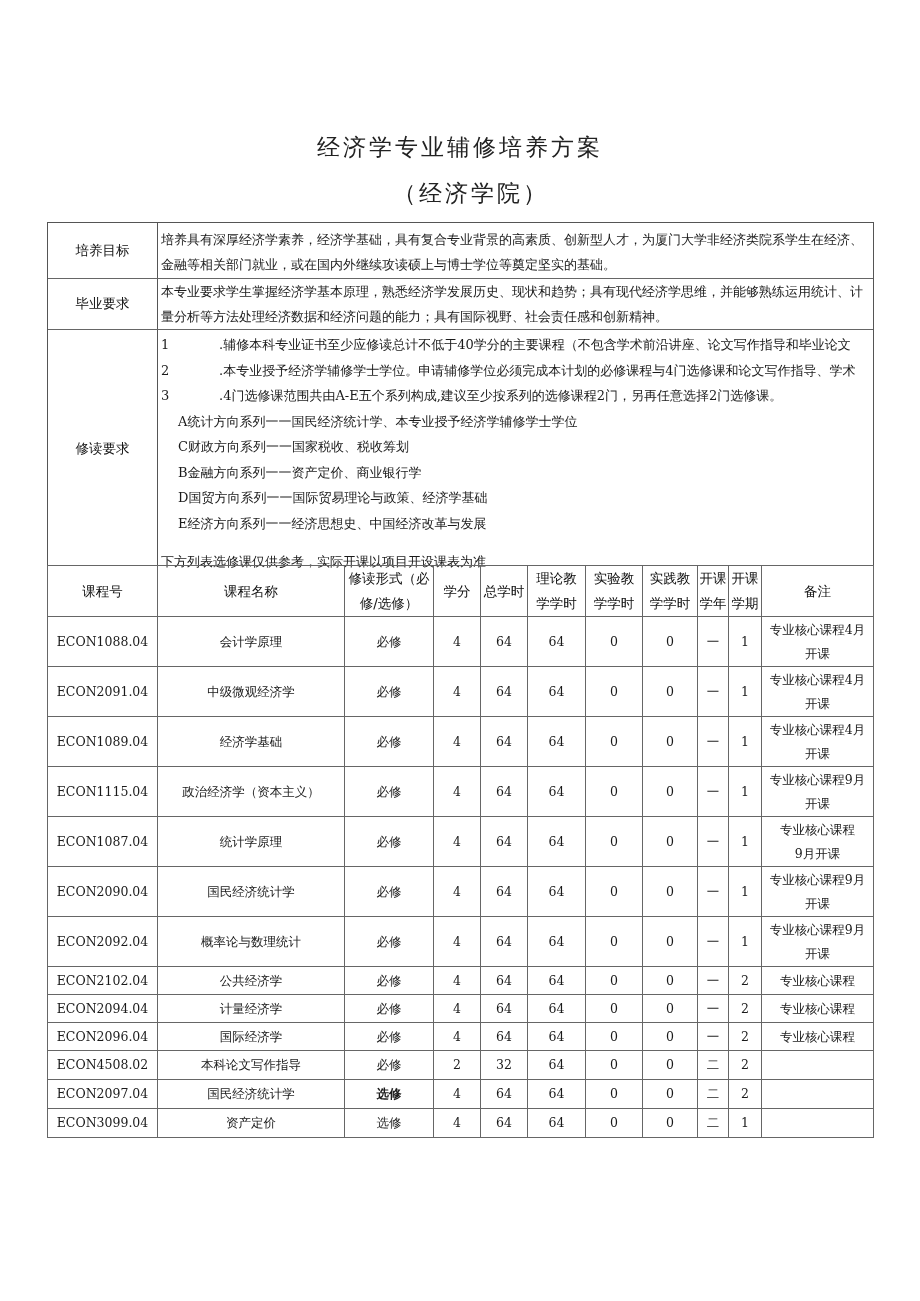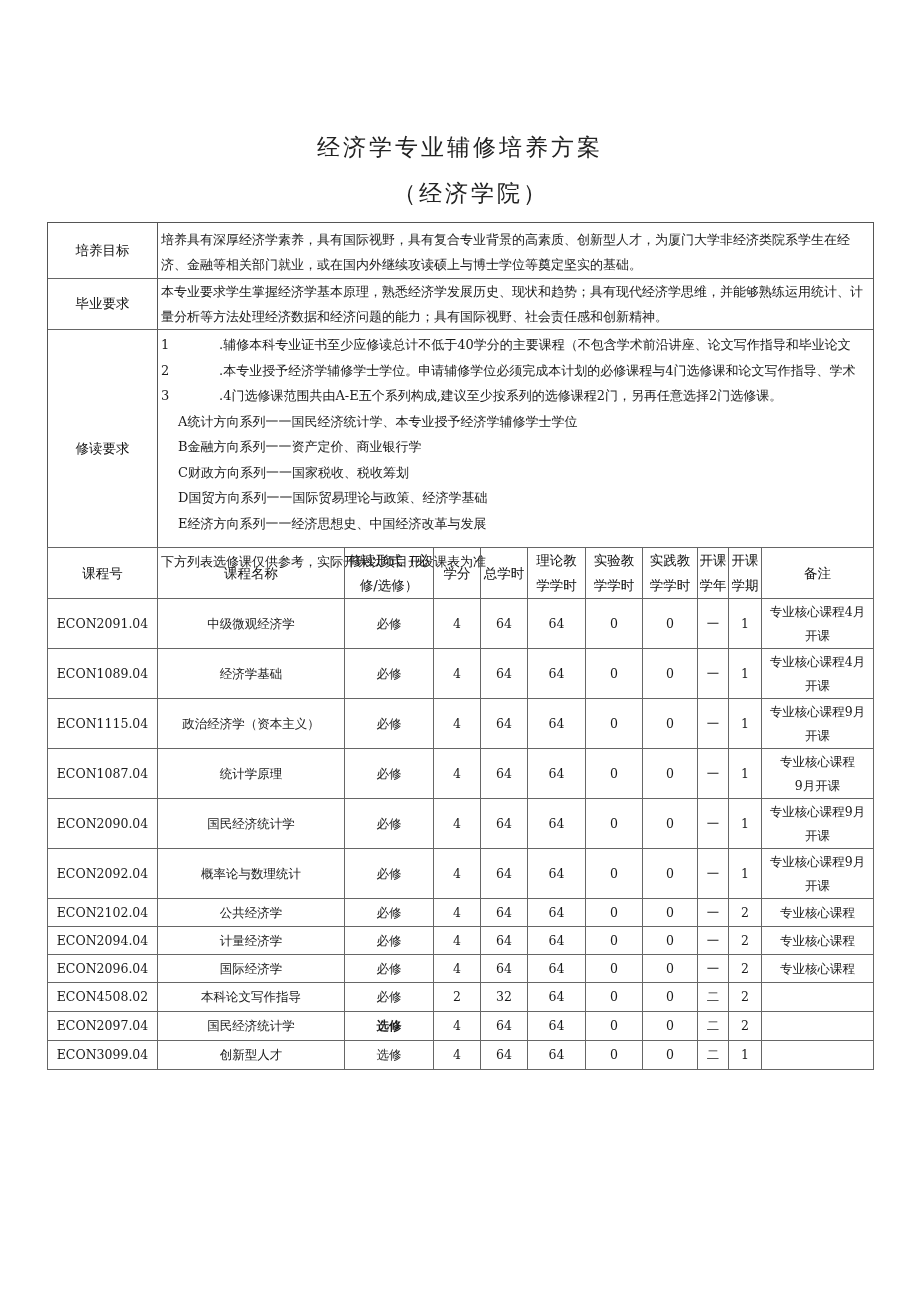--- a/index.html
+++ b/index.html
@@ -9,40 +9,40 @@
   .title.sub { top:178px; font-size:23px;margin-left:11px; }
   .frame { position:absolute; left:47px; top:222px; width:825px; border:1px solid #555; border-bottom:none; }
   .info-row { display:flex; border-bottom:1px solid #666; }
   .info-label { width:109px; border-right:1px solid #555; display:flex; align-items:center; justify-content:center; font-family:"DejaVu Sans", sans-serif; font-size:13.5px; color:#111; flex-shrink:0; }
   .info-body { flex:1; font-size:13px; line-height:25px; padding:4px 4px 3px 3px; }
   .req-body { flex:1; font-size:13px; line-height:25.5px; padding:2px 4px 0 3px; height:238px; overflow:hidden; position:relative; }
   .req-item { display:flex; }
   .req-num { width:58px; flex-shrink:0; }
   .series { padding-left:17px; }
   .note-cut { position:absolute; left:3px; top:224px; font-size:13px; line-height:16px; }
-  table.courses { position:absolute; left:47px; top:547px; width:826px; border-collapse:collapse; table-layout:fixed; }
+  table.courses { position:absolute; left:47px; top:565px; width:826px; border-collapse:collapse; table-layout:fixed; }
   table.courses th, table.courses td { border:1px solid #666; text-align:center; vertical-align:middle; padding:0; }
   table.courses th { font-family:"DejaVu Sans", sans-serif; font-weight:normal; font-size:13.5px; line-height:25px; height:50px; color:#111; }
   table.courses td { font-size:12.5px; line-height:24px; }
   tr.tall td { height:49px; }
   tr.short td { height:27px; }
   td.remark { font-size:12.5px; line-height:23px; }
   td.year { font-family:"DejaVu Sans", sans-serif; font-size:13px; }
   .bold { font-weight:bold; }
 </style>
 </head>
 <body>
 
 <div class="title main">经济学专业辅修培养方案</div>
 <div class="title sub">（经济学院）</div>
 
 <div class="frame">
   <div class="info-row" style="height:55px;">
     <div class="info-label">培养目标</div>
-    <div class="info-body">培养具有深厚经济学素养，具有国际视野，具有复合专业背景的高素质、创新型人才，为厦门大学非经济类院系学生在经济、金融等相关部门就业，或在国内外继续攻读硕上与博士学位等奠定坚实的基础。</div>
+    <div class="info-body">培养具有深厚经济学素养，经济学基础，具有复合专业背景的高素质、创新型人才，为厦门大学非经济类院系学生在经济、金融等相关部门就业，或在国内外继续攻读硕上与博士学位等奠定坚实的基础。</div>
   </div>
   <div class="info-row" style="height:50px;">
     <div class="info-label">毕业要求</div>
     <div class="info-body" style="padding-top:0;">本专业要求学生掌握经济学基本原理，熟悉经济学发展历史、现状和趋势；具有现代经济学思维，并能够熟练运用统计、计量分析等方法处理经济数据和经济问题的能力；具有国际视野、社会责任感和创新精神。</div>
   </div>
   <div class="info-row" style="border-bottom:none;">
     <div class="info-label" style="height:238px;text-align:right;">修读要求</div>
     <div class="req-body">
       <div class="req-item">
         <span class="req-num">1</span>
@@ -50,22 +50,22 @@
       </div>
       <div class="req-item">
         <span class="req-num">2</span>
         <span style="white-space:nowrap;">.本专业授予经济学辅修学士学位。申请辅修学位必须完成本计划的必修课程与4门选修课和论文写作指导、学术</span>
       </div>
       <div class="req-item">
         <span class="req-num">3</span>
         <span>.4门选修课范围共由A-E五个系列构成,建议至少按系列的选修课程2门，另再任意选择2门选修课。</span>
       </div>
       <div class="series">A统计方向系列一一国民经济统计学、本专业授予经济学辅修学士学位</div>
+      <div class="series">C财政方向系列一一国家税收、税收筹划</div>
       <div class="series">B金融方向系列一一资产定价、商业银行学</div>
-      <div class="series">C财政方向系列一一国家税收、税收筹划</div>
       <div class="series">D国贸方向系列一一国际贸易理论与政策、经济学基础</div>
       <div class="series">E经济方向系列一一经济思想史、中国经济改革与发展</div>
       <div class="note-cut">下方列表选修课仅供参考，实际开课以项目开设课表为准</div>
     </div>
   </div>
 </div>
 
 <table class="courses">
   <colgroup>
     <col style="width:110px">
@@ -108,20 +108,36 @@
         </th>
       <th>
           <div>开课</div>
           <div>学期</div>
         </th>
       <th>备注</th>
     </tr>
   </thead>
   <tbody id="course-body">
       <tr class="tall">
+        <td>ECON1088.04</td>
+        <td>会计学原理</td>
+        <td>必修</td>
+        <td>4</td>
+        <td>64</td>
+        <td>64</td>
+        <td>0</td>
+        <td>0</td>
+        <td class="year">一</td>
+        <td>1</td>
+        <td class="remark">
+          <div>专业核心课程4月</div>
+          <div>开课</div>
+        </td>
+      </tr>
+      <tr class="tall">
         <td>ECON2091.04</td>
         <td>中级微观经济学</td>
         <td>必修</td>
         <td>4</td>
         <td>64</td>
         <td>64</td>
         <td>0</td>
         <td>0</td>
         <td class="year">一</td>
         <td>1</td>
@@ -280,21 +296,21 @@
         <td style="height: 28px;">0</td>
         <td style="height: 28px;">0</td>
         <td class="year" style="height: 28px;">二</td>
         <td style="height: 28px;">2</td>
         <td class="remark" style="height: 28px;">
           <div></div>
         </td>
       </tr>
       <tr class="short">
         <td style="height: 28px;">ECON3099.04</td>
-        <td style="height: 28px;">创新型人才</td>
+        <td style="height: 28px;">资产定价</td>
         <td style="height: 28px;">选修</td>
         <td style="height: 28px;">4</td>
         <td style="height: 28px;">64</td>
         <td style="height: 28px;">64</td>
         <td style="height: 28px;">0</td>
         <td style="height: 28px;">0</td>
         <td class="year" style="height: 28px;">二</td>
         <td style="height: 28px;">1</td>
         <td class="remark" style="height: 28px;">
           <div></div>

